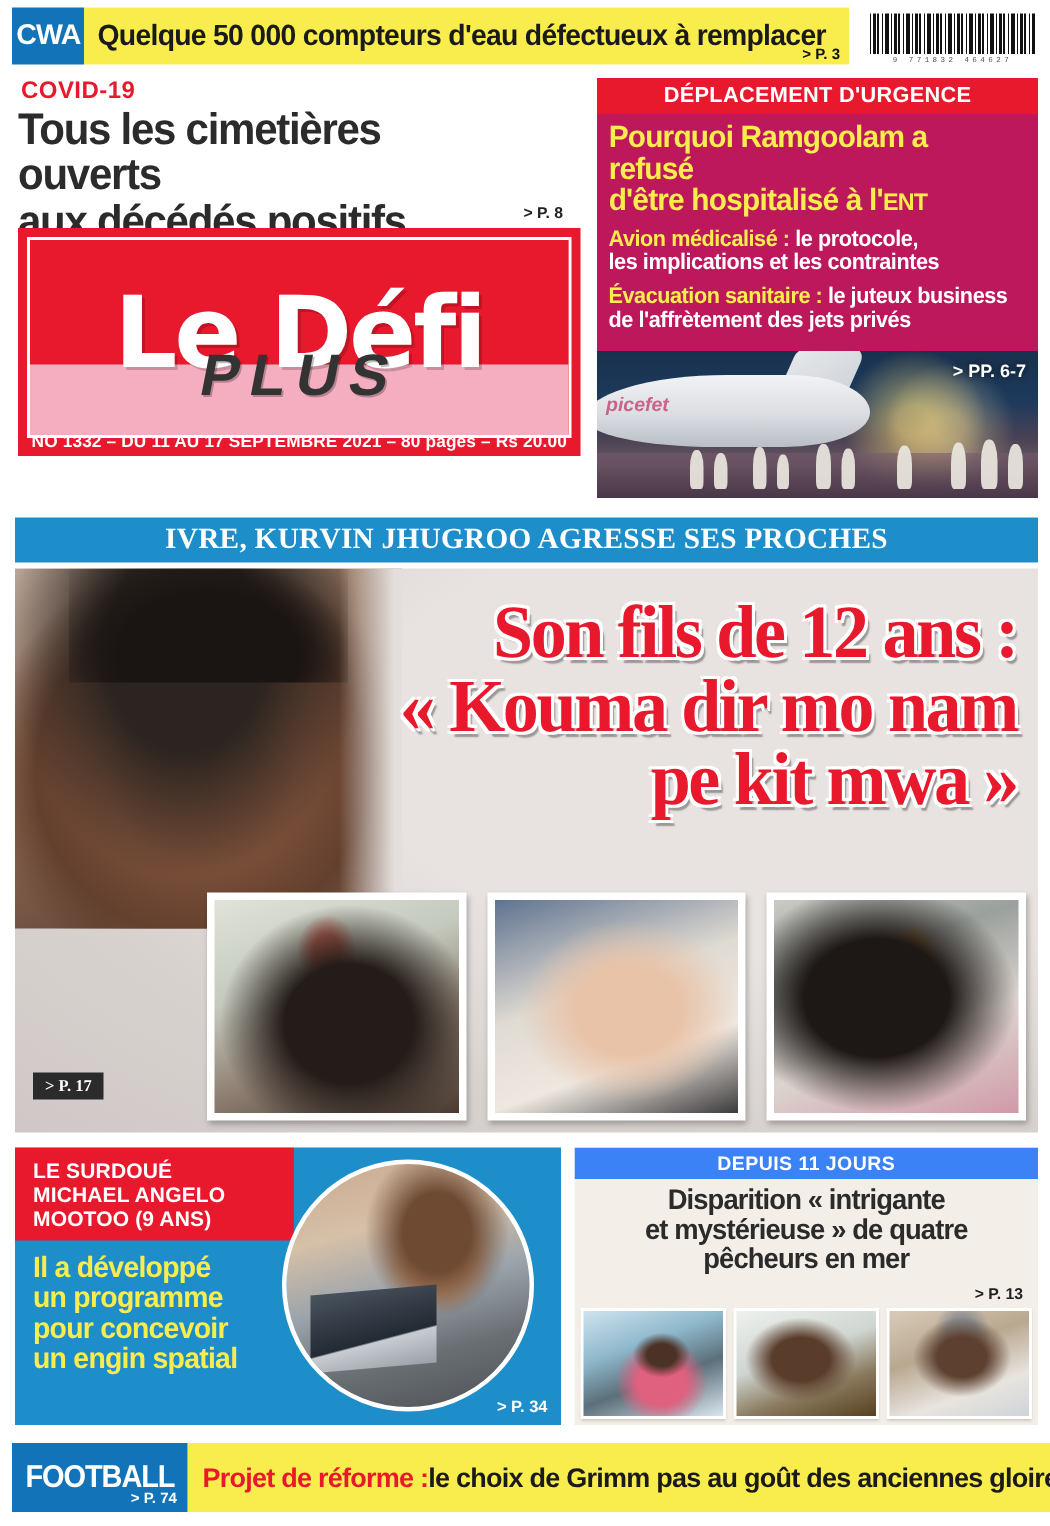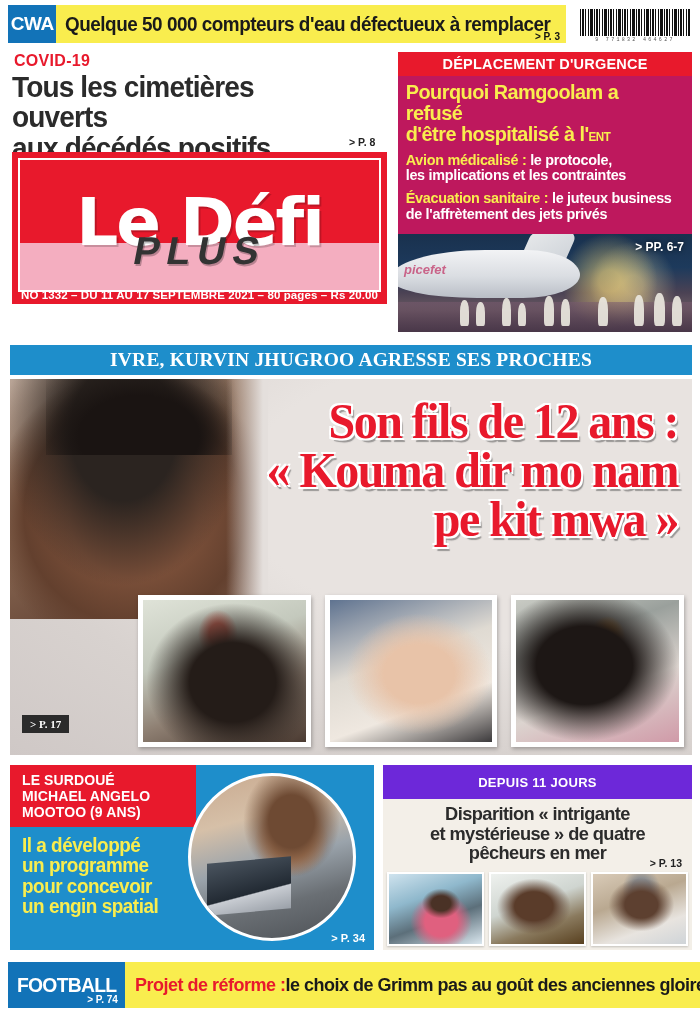--- a/index.html
+++ b/index.html
@@ -111,21 +111,21 @@
   .urg-band {
     height:24px; background:#e8192c; color:#fff;
     display:flex; align-items:center; justify-content:center;
     font-weight:bold; font-size:14.5px; letter-spacing:0.2px;
   }
   .urg-lead {
     color:#f9ed4e; font-weight:bold; font-size:20.5px;
     line-height:1.02; padding:6px 7px 0 8px; letter-spacing:-0.55px;
     transform:scaleX(0.97); transform-origin:left top;
   }
-  .urg-lead .sm { font-size:12px; }
+  .urg-lead .sm { font-size:16px; }
   .urg-sub {
     color:#fff; font-weight:bold; font-size:15px;
     line-height:1.04; padding:7px 7px 0 8px; letter-spacing:-0.3px;
     transform:scaleX(0.96); transform-origin:left top;
   }
   .urg-sub .hl { color:#f9ed4e; }
   .urg-photo {
     position:absolute; left:0; bottom:0; width:100%; height:98px;
     background:
       radial-gradient(circle at 72% 48%, rgba(255,222,120,0.55) 0 5%, rgba(0,0,0,0) 22%),
@@ -268,21 +268,21 @@
     position:absolute; right:9px; bottom:6px;
     color:#fff; font-weight:bold; font-size:11px;
   }
 
   
   .sbox-right {
     position:absolute; left:383px; top:765px; width:309px; height:185px;
     background:#f3efe8; overflow:hidden;
   }
   .sbr-band {
-    height:34px; background:#6d28d9; color:#fff;
+    height:21px; background:#3b82f6; color:#fff;
     display:flex; align-items:center; justify-content:center;
     font-weight:bold; font-size:13px; letter-spacing:0.3px;
   }
   .sbr-head {
     padding:5px 6px 0 6px; text-align:center;
     color:#2b2b2b; font-weight:bold; font-size:19px; line-height:1.03;
     letter-spacing:-0.6px;
     transform:scaleX(0.96); transform-origin:center top;
   }
   .sbr-ref {

